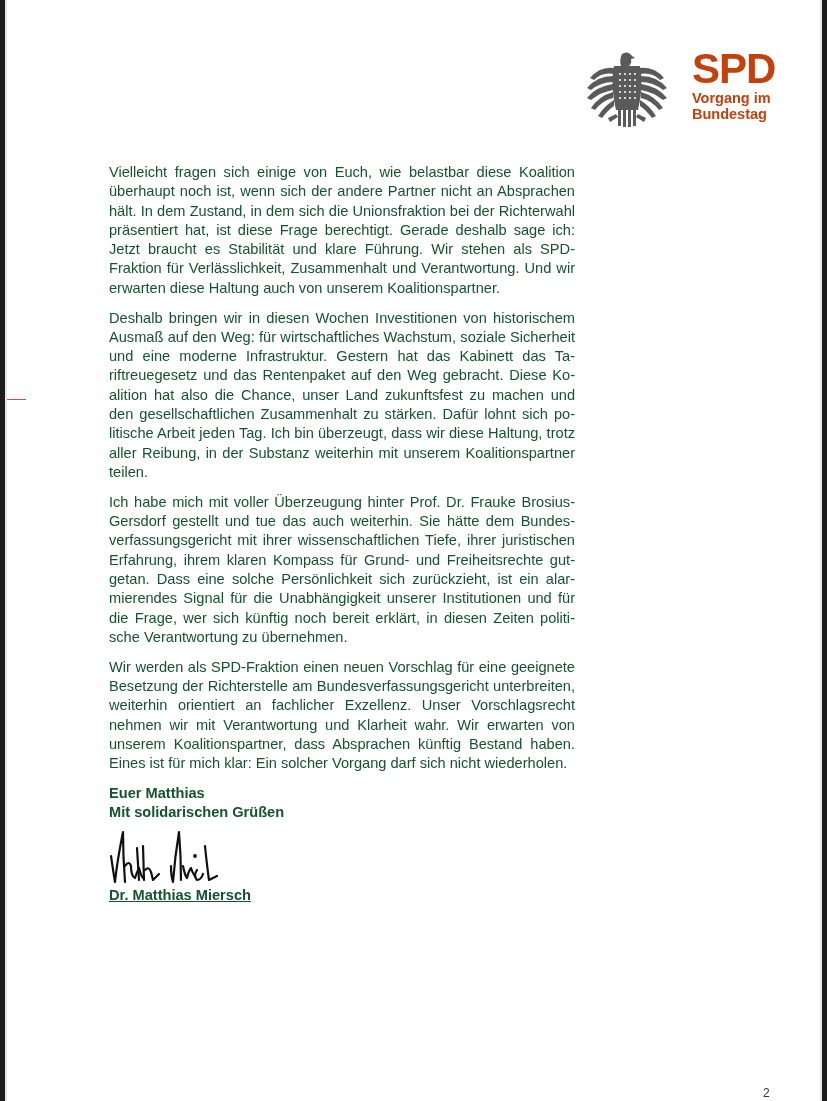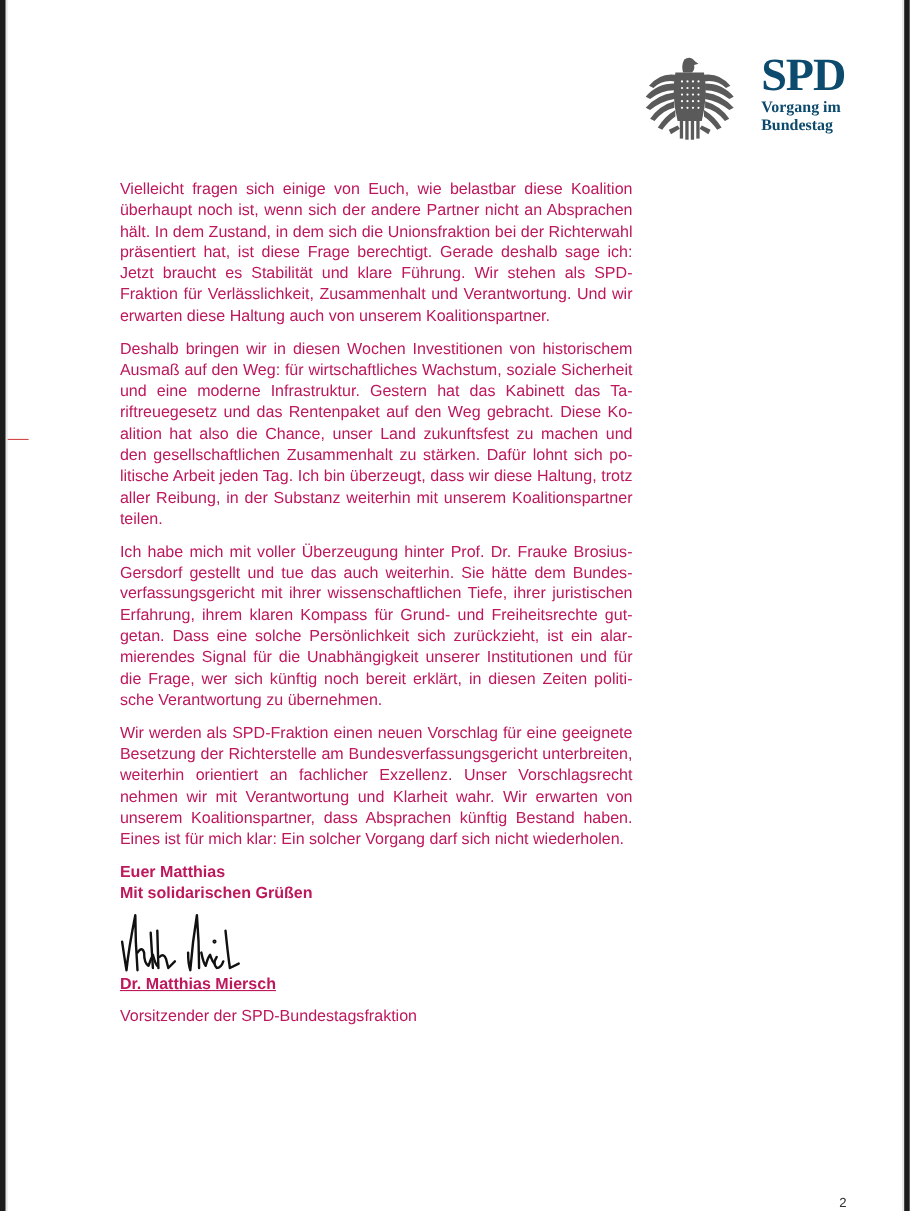--- a/index.html
+++ b/index.html
@@ -12,28 +12,28 @@
       position: absolute; left: 6px; top: 0; width: 815px; height: 1101px;
       background: #ffffff;
     }
     .edge-left { position: absolute; left: 5px; top: 0; width: 2px; height: 1101px; background: #e8e8e8; }
     .edge-right { position: absolute; left: 820px; top: 0; width: 2px; height: 1101px; background: #e8e8e8; }
     .fold-mark {
       position: absolute; left: 6px; top: 399px; width: 20px; height: 1px; background: #d24a4a;
     }
     .logo-eagle { position: absolute; left: 578px; top: 50px; width: 86px; height: 80px; }
     .logo-spd {
-      position: absolute; left: 686px; top: 48px; color: #0c4a6e;
-      font-family: Liberation Serif, serif;
+      position: absolute; left: 686px; top: 48px; color: #c2410c;
+      font-family: Liberation Sans, sans-serif;
     }
     .logo-spd .big { font-size: 42px; font-weight: bold; letter-spacing: -1px; line-height: 42px; display: block; }
     .logo-spd .small { font-size: 14.5px; font-weight: bold; line-height: 16px; display: block; }
     .content {
       position: absolute; left: 103px; top: 163px; width: 466px;
-      font-size: 14.6px; line-height: 19.3px; color: #be185d;
+      font-size: 14.6px; line-height: 19.3px; color: #14532d;
     }
     .content p { margin: 0 0 10.5px 0; text-align: justify; }
     .content p.bold { font-weight: bold; margin-bottom: 9px; }
     .sig { display: block; width: 150px; height: 60px; margin: -6px 0 0 -2px; }
     .name { font-weight: bold; margin: 0; text-decoration: underline; }
     .role { margin: 0; }
     .page-num {
       position: absolute; left: 757px; top: 1086px; font-size: 12px; color: #333;
     }
   </style>
@@ -114,19 +114,18 @@
         <path d="M30 22 l2 32 M36 20 l1 34"></path>
         <path d="M38 44 q4 -4 6 2 l2 8 q4 -4 6 -6"></path>
         <path d="M64 40 q0 10 2 16 q2 -26 6 -50 q2 24 2 48"></path>
         <path d="M76 40 q2 10 4 12 q2 -8 4 -10 q2 6 4 8"></path>
         <circle cx="88" cy="30" r="0.8"></circle>
         <path d="M90 44 q-4 6 0 10 q4 0 6 -6"></path>
         <path d="M98 20 q2 20 4 34 q4 -2 8 -4"></path>
       </g>
     </svg>
     <p class="name">Dr. Matthias Miersch</p>
-    <p class="role">Vorsitzender der SPD-Bundestagsfraktion</p>
   </div>
 
   <div class="page-num">2</div>
 </div>
 <div class="edge-left"></div>
 <div class="edge-right"></div>
 
 </body></html>

